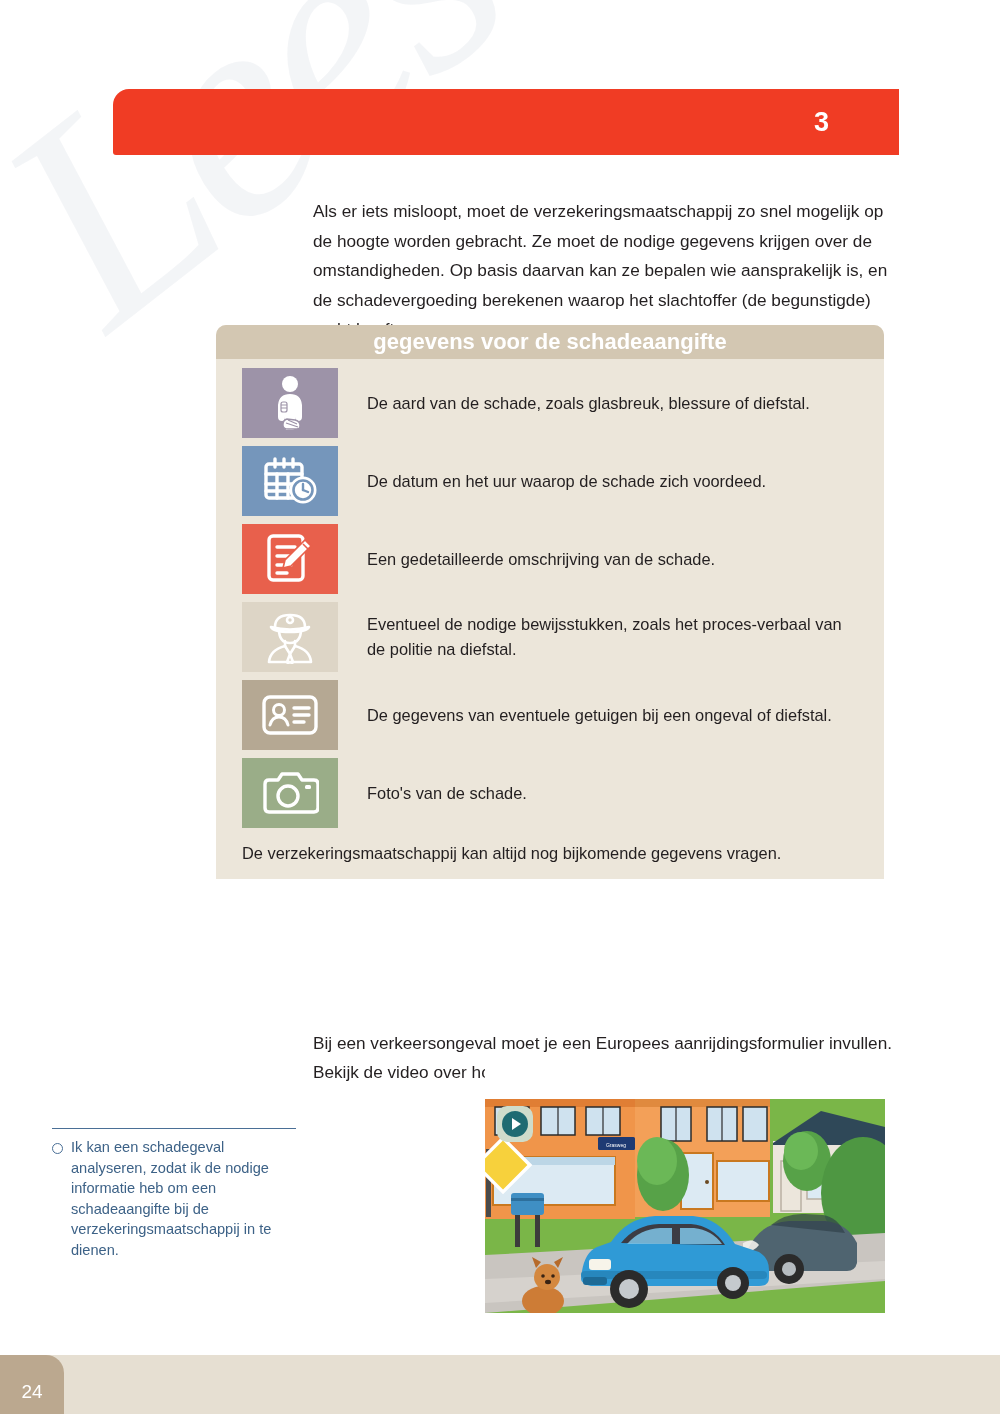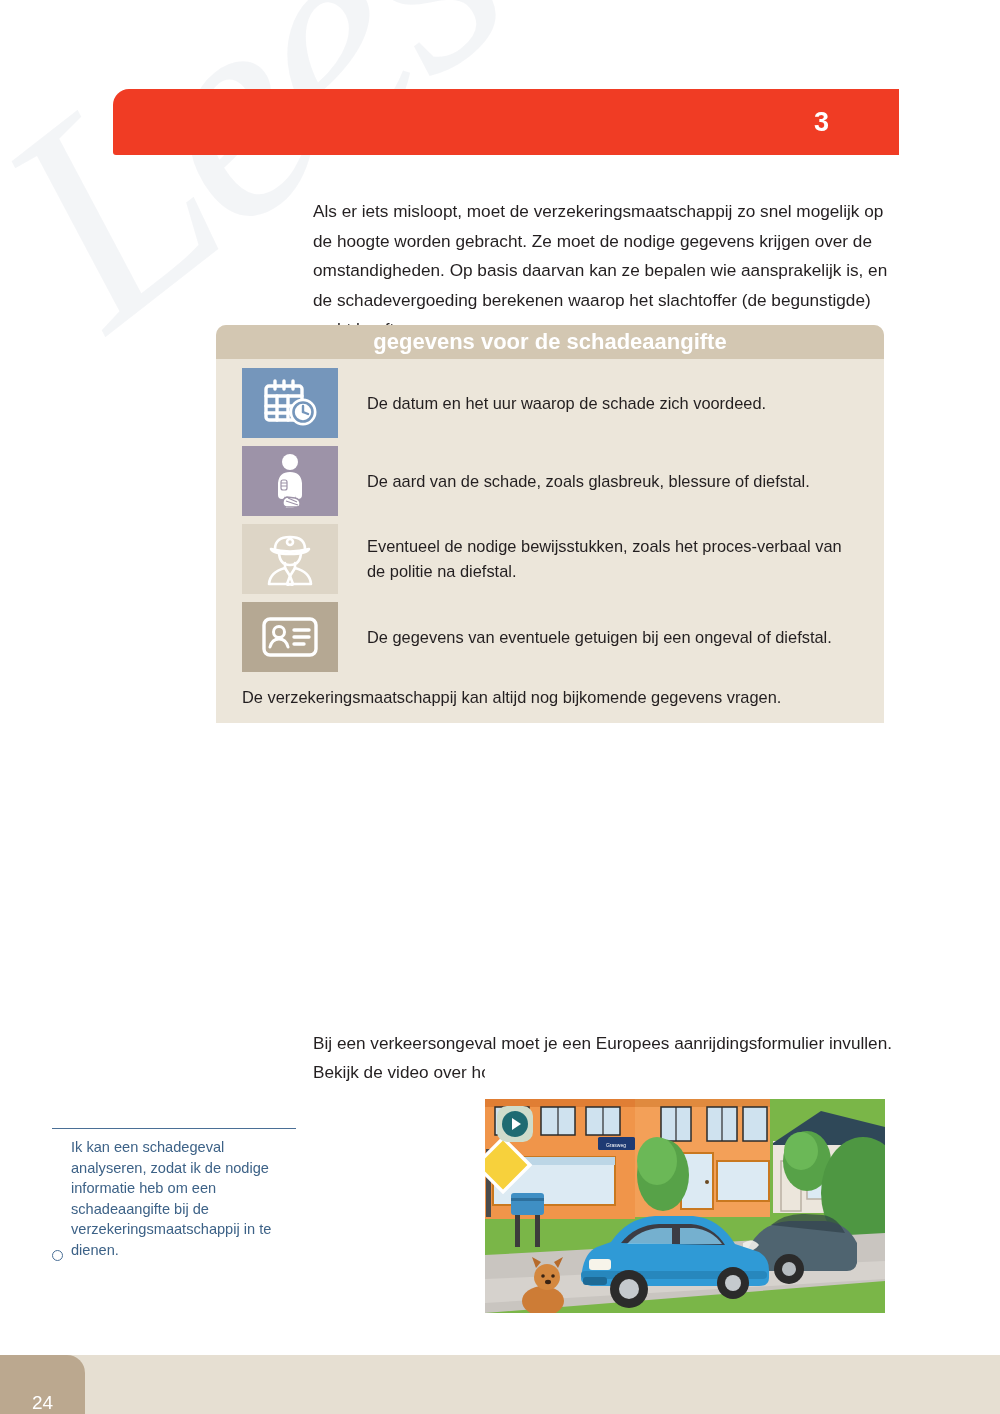--- a/index.html
+++ b/index.html
@@ -115,35 +115,35 @@
   }
 
   
   #checklist{
     position:absolute;left:52px;top:1128px;width:250px;z-index:2;
   }
   #checklist-rule{
     width:244px;height:0;border-top:1.6px solid #4a6f96;margin-bottom:8px;
   }
   .check-item{
-    display:flex;align-items:flex-end;margin-bottom:1px;
+    display:flex;align-items:flex-start;margin-bottom:1px;
   }
   .check-bullet{
     flex:0 0 auto;width:9px;height:9px;border:1.5px solid #4a6f96;
     border-radius:50%;margin-top:6px;margin-right:8px;
   }
   .check-text{
     font-size:14.6px;line-height:20.6px;color:#3d6287;
   }
 
   
   #page-number-block{
-    position:absolute;left:0;top:1355px;width:85px;height:59px;
+    position:absolute;left:0;top:1355px;width:64px;height:59px;
     background:#bba88f;border-top-right-radius:18px;
-    display:flex;align-items:flex-end;justify-content:center;
+    display:flex;align-items:center;justify-content:center;
     padding-top:14px;box-sizing:border-box;z-index:3;
   }
   #page-number-block .pn{color:#ffffff;font-size:19px;}
   #footer-band{
     position:absolute;left:0;top:1355px;width:1000px;height:59px;
     background:#e6dfd2;z-index:2;
   }
 </style>
 </head>
 <body>
@@ -156,64 +156,80 @@
 
 <div id="header-banner">
   <span class="num">3</span>
 </div>
 
 <p id="intro-paragraph">Als er iets misloopt, moet de verzekeringsmaatschappij zo snel mogelijk op de hoogte worden gebracht. Ze moet de nodige gegevens krijgen over de omstandigheden. Op basis daarvan kan ze bepalen wie aansprakelijk is, en de schadevergoeding berekenen waarop het slachtoffer (de begunstigde) recht heeft.</p>
 
 <div id="info-table">
   <div id="info-table-header">gegevens voor de schadeaangifte</div>
   <div id="info-rows">
-      <div class="info-row">
-        <div class="tile" style="background: rgb(117, 150, 187);">
-          <svg width="56" height="52" viewBox="0 0 56 52">
-        <g fill="none" stroke="#ffffff" stroke-width="3.4" stroke-linecap="round">
-          <rect x="4" y="9" width="36" height="34" rx="3"></rect>
-          <line x1="4" y1="19" x2="40" y2="19"></line>
-          <line x1="13" y1="4" x2="13" y2="12"></line>
-              <line x1="22" y1="4" x2="22" y2="12"></line>
-              <line x1="31" y1="4" x2="31" y2="12"></line>
-          <line x1="15" y1="19" x2="15" y2="43"></line>
-              <line x1="26" y1="19" x2="26" y2="43"></line>
-          <line x1="4" y1="29" x2="40" y2="29"></line>
-              <line x1="4" y1="36" x2="40" y2="36"></line>
-          <circle cx="41" cy="35" r="12" fill="#ffffff" stroke="#ffffff" stroke-width="3"></circle>
-        </g>
-        <circle cx="41" cy="35" r="9.5" fill="none" stroke="#7596bb" stroke-width="2.6"></circle>
-        <g stroke="#7596bb" stroke-width="2.4" stroke-linecap="round">
-          <line x1="41" y1="35" x2="41" y2="29"></line>
-              <line x1="41" y1="35" x2="46" y2="37"></line>
-        </g>
-      </svg>
-        </div>
-        <div class="row-text">De datum en het uur waarop de schade zich voordeed.</div>
-      </div>
       <div class="info-row">
         <div class="tile" style="background: rgb(157, 147, 168);">
           <svg width="44" height="56" viewBox="0 0 44 56">
         <circle cx="22" cy="9" r="8" fill="#ffffff"></circle>
         <path d="M22 19 q-11 0 -12 11 l0 12 q0 4 4 4 l0 0 q3 0 3 -4 l0 6 l0 4 q0 3 3 3 l4 0 q3 0 3 -3 l0 -4 l0 -6 q0 4 3 4 q4 0 4 -4 l0 -12 q-1 -11 -12 -11 z" fill="#ffffff"></path>
         <rect x="13" y="27" width="6" height="10" rx="2" fill="#ffffff" stroke="#9d93a8" stroke-width="1.2"></rect>
         <g stroke="#9d93a8" stroke-width="1.1">
               <line x1="13" y1="30" x2="19" y2="30"></line>
               <line x1="13" y1="33" x2="19" y2="33"></line>
             </g>
         <path d="M19 44 q-4 1 -4 6 q0 4 5 4 l9 0 q3 0 3 -3 q0 -5 -5 -6 z" fill="#ffffff" stroke="#9d93a8" stroke-width="1.3"></path>
         <g stroke="#9d93a8" stroke-width="1.2">
               <line x1="18" y1="48" x2="30" y2="52"></line>
               <line x1="20" y1="45" x2="29" y2="49"></line>
             </g>
       </svg>
         </div>
         <div class="row-text">De aard van de schade, zoals glasbreuk, blessure of diefstal.</div>
       </div>
       <div class="info-row">
+        <div class="tile" style="background: rgb(117, 150, 187);">
+          <svg width="56" height="52" viewBox="0 0 56 52">
+        <g fill="none" stroke="#ffffff" stroke-width="3.4" stroke-linecap="round">
+          <rect x="4" y="9" width="36" height="34" rx="3"></rect>
+          <line x1="4" y1="19" x2="40" y2="19"></line>
+          <line x1="13" y1="4" x2="13" y2="12"></line>
+              <line x1="22" y1="4" x2="22" y2="12"></line>
+              <line x1="31" y1="4" x2="31" y2="12"></line>
+          <line x1="15" y1="19" x2="15" y2="43"></line>
+              <line x1="26" y1="19" x2="26" y2="43"></line>
+          <line x1="4" y1="29" x2="40" y2="29"></line>
+              <line x1="4" y1="36" x2="40" y2="36"></line>
+          <circle cx="41" cy="35" r="12" fill="#ffffff" stroke="#ffffff" stroke-width="3"></circle>
+        </g>
+        <circle cx="41" cy="35" r="9.5" fill="none" stroke="#7596bb" stroke-width="2.6"></circle>
+        <g stroke="#7596bb" stroke-width="2.4" stroke-linecap="round">
+          <line x1="41" y1="35" x2="41" y2="29"></line>
+              <line x1="41" y1="35" x2="46" y2="37"></line>
+        </g>
+      </svg>
+        </div>
+        <div class="row-text">De datum en het uur waarop de schade zich voordeed.</div>
+      </div>
+      <div class="info-row">
+        <div class="tile" style="background: rgb(232, 96, 76);">
+          <svg width="52" height="54" viewBox="0 0 52 54">
+        <rect x="5" y="4" width="34" height="44" rx="4" fill="none" stroke="#ffffff" stroke-width="3.4"></rect>
+        <g stroke="#ffffff" stroke-width="3.4" stroke-linecap="round">
+          <line x1="13" y1="15" x2="31" y2="15"></line>
+          <line x1="13" y1="24" x2="31" y2="24"></line>
+          <line x1="13" y1="33" x2="27" y2="33"></line>
+          <line x1="13" y1="41" x2="23" y2="41"></line>
+        </g>
+        <path d="M41 8 l6 6 l-20 20 l-8 2 l2 -8 z" fill="#ffffff" stroke="#e8604c" stroke-width="1.6"></path>
+        <line x1="39" y1="12" x2="45" y2="18" stroke="#e8604c" stroke-width="1.6"></line>
+      </svg>
+        </div>
+        <div class="row-text">Een gedetailleerde omschrijving van de schade.</div>
+      </div>
+      <div class="info-row">
         <div class="tile" style="background: rgb(221, 213, 198);">
           <svg width="56" height="54" viewBox="0 0 56 54">
         <g fill="none" stroke="#ffffff" stroke-width="2.6" stroke-linecap="round" stroke-linejoin="round">
           <path d="M13 17 q0 -12 15 -12 q15 0 15 12"></path>
           <path d="M9 17 q19 5 38 0 q-2 5 -19 5 q-17 0 -19 -5 z"></path>
           <circle cx="28" cy="10" r="3"></circle>
           <path d="M17 19 q0 14 11 14 q11 0 11 -14"></path>
           <path d="M23 31 l0 5 M33 31 l0 5"></path>
           <path d="M23 36 q-15 4 -16 16 l42 0 q-1 -12 -16 -16"></path>
           <path d="M23 36 l5 8 l5 -8"></path>
@@ -230,20 +246,30 @@
         <circle cx="18" cy="17" r="5.5" fill="none" stroke="#ffffff" stroke-width="3"></circle>
         <path d="M9 32 q2 -8 9 -8 q7 0 9 8" fill="none" stroke="#ffffff" stroke-width="3" stroke-linecap="round"></path>
         <g stroke="#ffffff" stroke-width="3.4" stroke-linecap="round">
           <line x1="33" y1="15" x2="48" y2="15"></line>
           <line x1="33" y1="22" x2="48" y2="22"></line>
           <line x1="33" y1="29" x2="43" y2="29"></line>
         </g>
       </svg>
         </div>
         <div class="row-text">De gegevens van eventuele getuigen bij een ongeval of diefstal.</div>
+      </div>
+      <div class="info-row">
+        <div class="tile" style="background: rgb(154, 173, 136);">
+          <svg width="58" height="46" viewBox="0 0 58 46">
+        <path d="M4 14 q0 -4 4 -4 l9 0 l4 -6 l16 0 l4 6 l12 0 q4 0 4 4 l0 24 q0 4 -4 4 l-45 0 q-4 0 -4 -4 z" fill="none" stroke="#ffffff" stroke-width="3.4" stroke-linejoin="round"></path>
+        <circle cx="27" cy="26" r="10" fill="none" stroke="#ffffff" stroke-width="3.4"></circle>
+        <rect x="44" y="15" width="6" height="4" rx="1.5" fill="#ffffff"></rect>
+      </svg>
+        </div>
+        <div class="row-text">Foto's van de schade.</div>
       </div>
     </div>
   <div id="info-footnote">De verzekeringsmaatschappij kan altijd nog bijkomende gegevens vragen.</div>
 </div>
 
 <p id="video-paragraph">Bij een verkeersongeval moet je een Europees aanrijdingsformulier invullen. Bekijk de video over hoe je dat precies doet.</p>
 
 <div id="video-thumb">
   <div class="scene">
     <svg width="400" height="248" viewBox="0 0 400 248">

